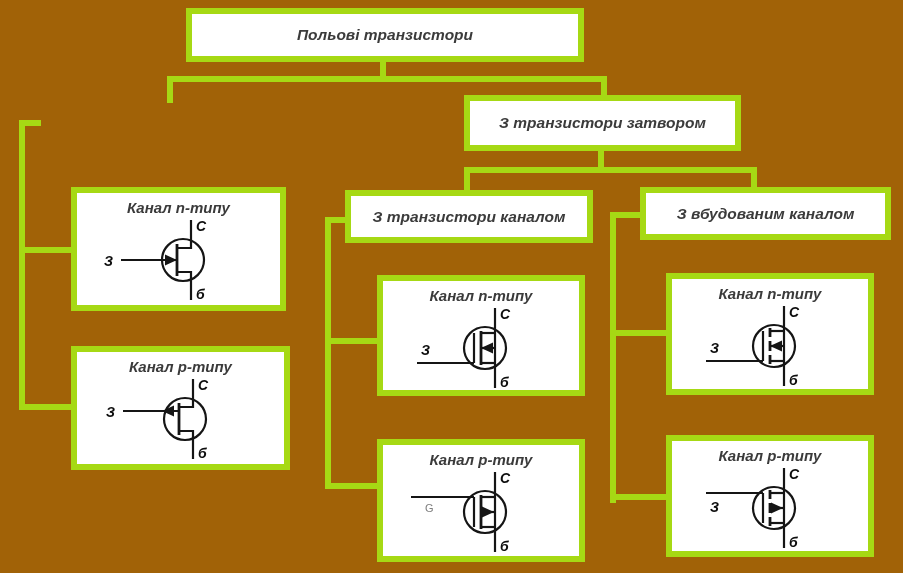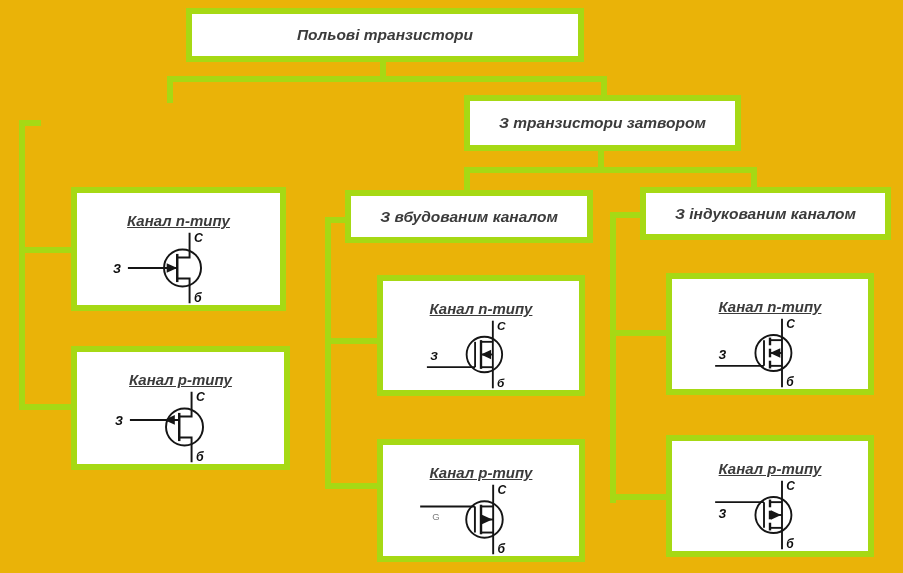--- a/index.html
+++ b/index.html
@@ -1,31 +1,31 @@
 <!DOCTYPE html>
 <html><head>
 <meta charset="utf-8">
 <style>
   :root { --green:#a6d914; --ink:#3b3b3b; --sym:#151515; }
   html,body { margin:0; padding:0; background:#ffffff; }
   .canvas {
-    position:relative; width:903px; height:573px; background:#eab308;
+    position:relative; width:903px; height:573px; background:#a16207;
     font-family:"Liberation Sans", sans-serif; overflow:hidden;
   }
   .gbox {
     position:absolute; box-sizing:border-box; background:#ffffff;
     border:6px solid var(--green);
     display:flex; align-items:center; justify-content:center;
   }
   .gbox.device { flex-direction:column; justify-content:flex-start; }
   .node-label {
     font-weight:bold; font-style:italic; font-size:15.5px;
     color:var(--ink); text-align:center; line-height:18px; padding:0 4px;
   }
-  .device-title { margin-top:19px; font-size:15px;text-decoration:underline; }
+  .device-title { margin-top:6px; font-size:15px; }
   .conn { position:absolute; background:var(--green); }
   svg.symbol { display:block; margin-top:1px; }
   svg.symbol text {
     font-family:"Liberation Sans", sans-serif;
     font-weight:bold; font-style:italic; font-size:14px; fill:#0d0d0d;
   }
   svg.symbol text.glabel {
     font-weight:normal; font-style:normal; font-size:11px; fill:#7d7d7d;
   }
   svg.symbol .wire { stroke:var(--sym); stroke-width:2.2; fill:none; }
@@ -64,24 +64,24 @@
 
   <div class="gbox" style="left:186px;top:8px;width:398px;height:54px">
     <div class="node-label">Польові транзистори</div>
   </div>
 
   <div class="gbox" style="left:464px;top:95px;width:277px;height:56px">
     <div class="node-label">З транзистори затвором</div>
   </div>
 
   <div class="gbox" style="left:345px;top:190px;width:248px;height:53px">
-    <div class="node-label">З вбудованим каналом</div>
+    <div class="node-label">З транзистори каналом</div>
   </div>
   <div class="gbox" style="left:640px;top:187px;width:251px;height:53px">
-    <div class="node-label">З індукованим каналом</div>
+    <div class="node-label">З вбудованим каналом</div>
   </div>
 
   <div class="gbox device" style="left:71px;top:187px;width:215px;height:124px">
     <div class="node-label device-title">Канал n-типу</div>
     <svg class="symbol" width="160" height="84" viewBox="0 0 160 84">
       <circle class="wire" cx="84" cy="42" r="21"></circle>
       <line class="chan" x1="78" y1="26" x2="78" y2="58"></line>
       <path class="wire" d="M78 30 H92 V2"></path>
       <path class="wire" d="M78 54 H92 V82"></path>
       <line class="wire" x1="22" y1="42" x2="78" y2="42"></line>

